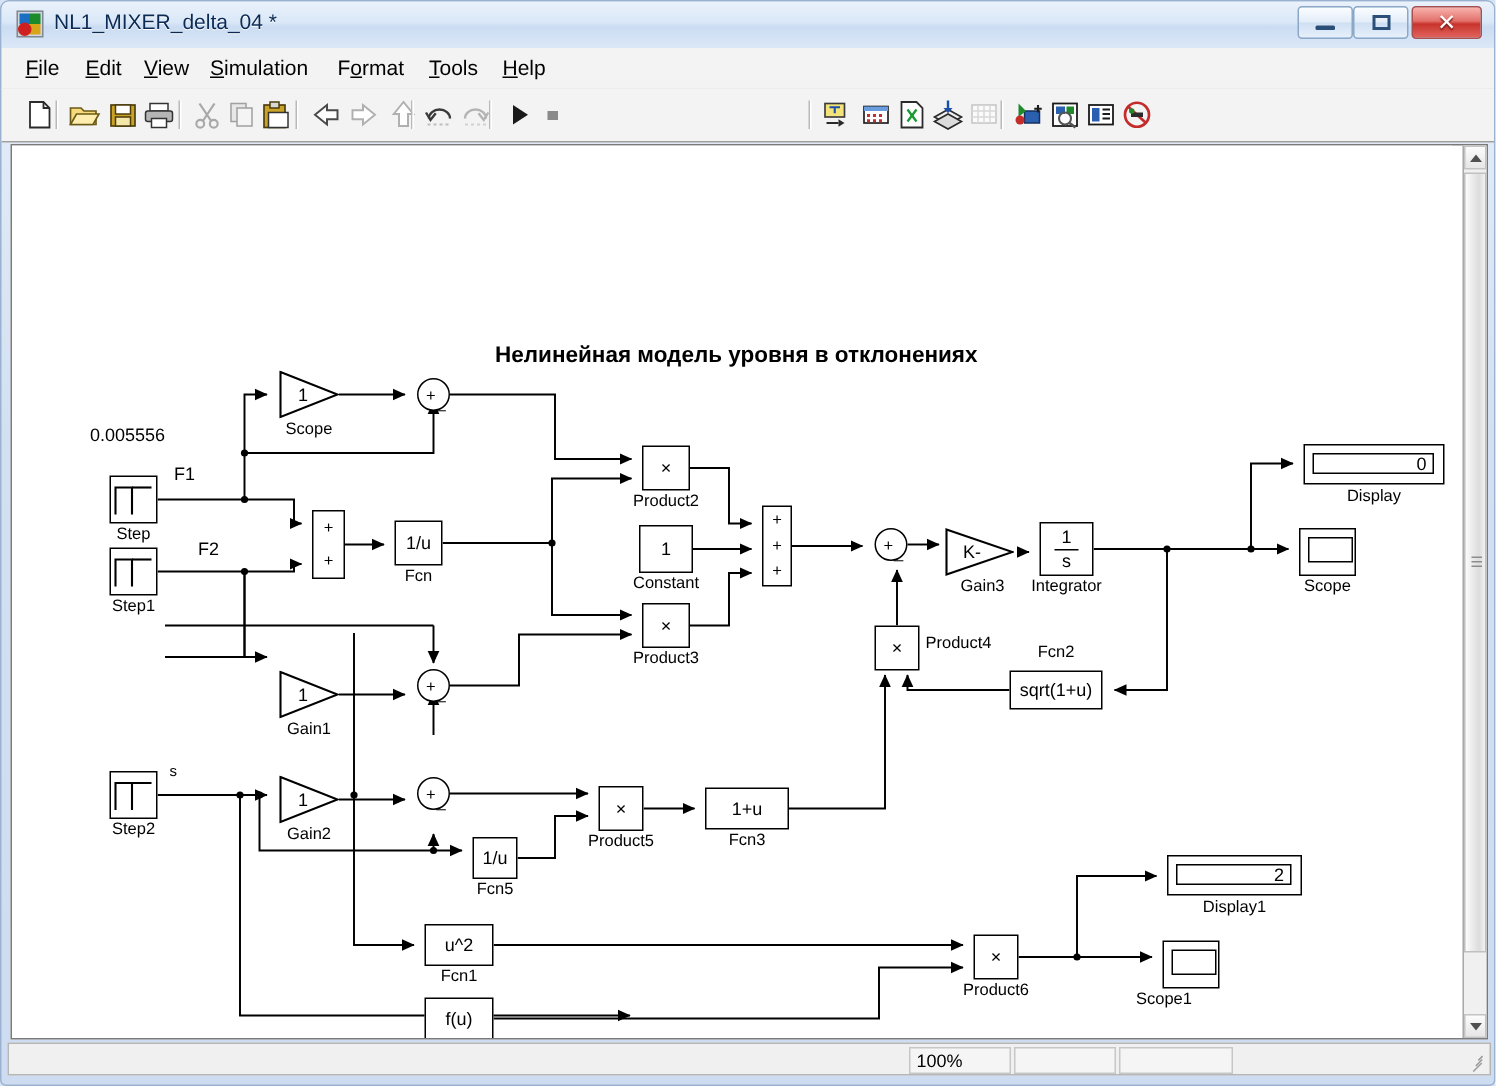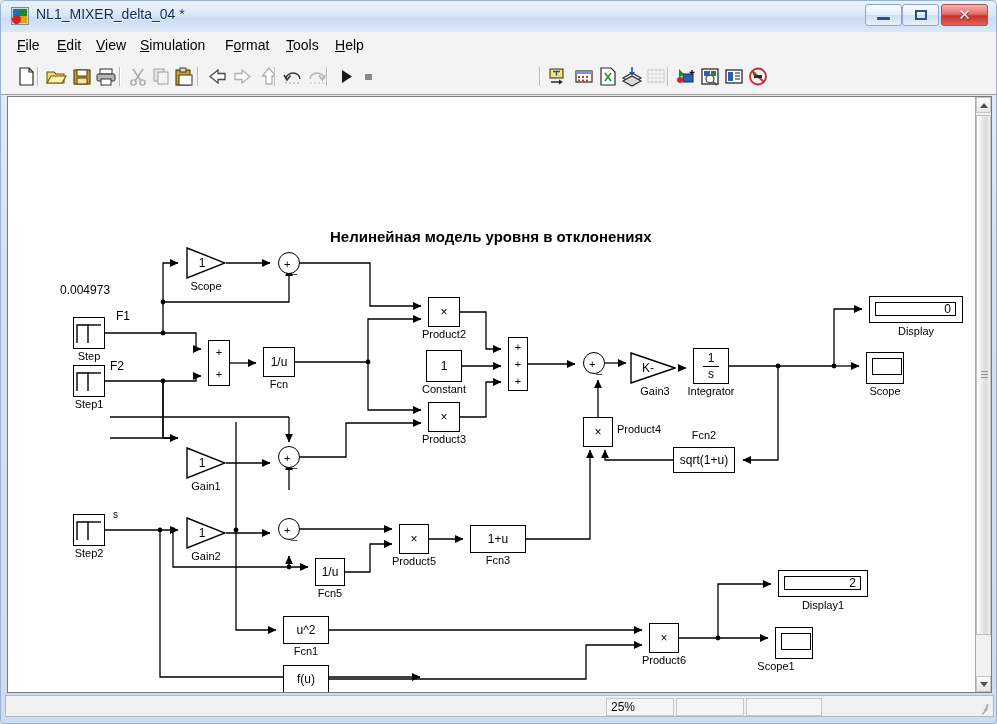--- a/index.html
+++ b/index.html
@@ -504,23 +504,23 @@
           <circle cx="152" cy="433" r="2.4"></circle>
           <circle cx="281" cy="470" r="2.4"></circle>
           <circle cx="770" cy="269" r="2.4"></circle>
           <circle cx="826" cy="269" r="2.4"></circle>
           <circle cx="710" cy="541" r="2.4"></circle>
         </g>
       </svg>
 
       <div class="title-txt" style="left:322px;top:131px">Нелинейная модель уровня в отклонениях</div>
 
-      <div class="anno" style="left:52px;top:186px">0.004973</div>
+      <div class="anno" style="left:52px;top:186px">0.005556</div>
       <div class="anno" style="left:108px;top:212px">F1</div>
-      <div class="anno" style="left:102px;top:262px">F2</div>
+      <div class="anno" style="left:124px;top:262px">F2</div>
       <div class="anno" style="left:105px;top:412px;font-size:10px">s</div>
 
       <div class="step-blk" style="left:65px;top:220px;width:32px;height:32px">
         <svg width="30" height="30" viewBox="0 0 30 30">
             <path d="M3 25 V7 h11 v18" fill="none" stroke="#000" stroke-width="1.4"></path>
             <path d="M14 7 h13" fill="none" stroke="#000" stroke-width="1.4"></path>
           </svg>
       </div>
       <div class="lbl" style="left:45px;top:253px;width:72px">Step</div>
 
@@ -705,21 +705,21 @@
             <i></i>
           </div>
       </div>
       <div class="sbarrow" id="vs-down">
           <div class="tri"></div>
         </div>
     </div>
   </div>
 
   <div id="statusbar">
-    <div class="statcell" id="st-zoom">25%</div>
+    <div class="statcell" id="st-zoom">100%</div>
     <div class="statcell" id="st-a"></div>
     <div class="statcell" id="st-b"></div>
     <div id="grip">
       <i style="left:2px;top:9px;width:8px"></i>
       <i style="left:4px;top:6px;width:6px"></i>
       <i style="left:6px;top:3px;width:4px"></i>
     </div>
   </div>
 
 </div>

